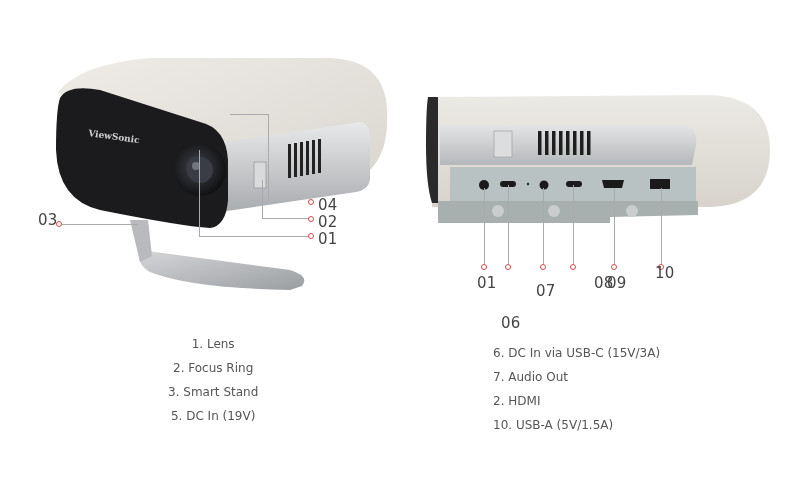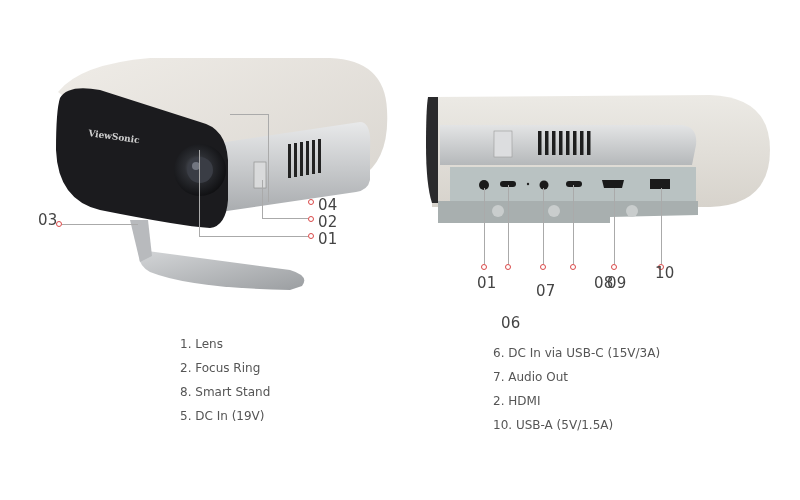--- a/index.html
+++ b/index.html
@@ -142,24 +142,24 @@
 <div class="abs callout" style="left:501px;top:274px;margin-top:40px;">06</div>
 <div class="abs dot" style="left:540px;top:264px;"></div>
 <div class="abs callout" style="left:536px;top:274px;margin-top:8px;">07</div>
 <div class="abs dot" style="left:570px;top:264px;"></div>
 <div class="abs callout" style="left:566px;top:274px;margin-left:28px;">08</div>
 <div class="abs dot" style="left:611px;top:264px;"></div>
 <div class="abs callout" style="left:607px;top:274px;">09</div>
 <div class="abs dot" style="left:658px;top:264px;"></div>
 <div class="abs callout" style="left:655px;top:264px;text-align:center;">10</div>
 
-<div class="abs" style="left:180px;top:332px;">
+<div class="abs" style="left:168px;top:332px;text-align:center;">
   <div class="legend-item">1. Lens</div>
   <div class="legend-item">2. Focus Ring</div>
-  <div class="legend-item">8. Smart Stand</div>
+  <div class="legend-item">3. Smart Stand</div>
   <div class="legend-item">5. DC In (19V)</div>
 </div>
 <div class="abs" style="left:493px;top:341px;">
   <div class="legend-item">6. DC In via USB-C (15V/3A)</div>
   <div class="legend-item">7. Audio Out</div>
   <div class="legend-item">2. HDMI</div>
   <div class="legend-item">10. USB-A (5V/1.5A)</div>
 </div>
 
 </body></html>

